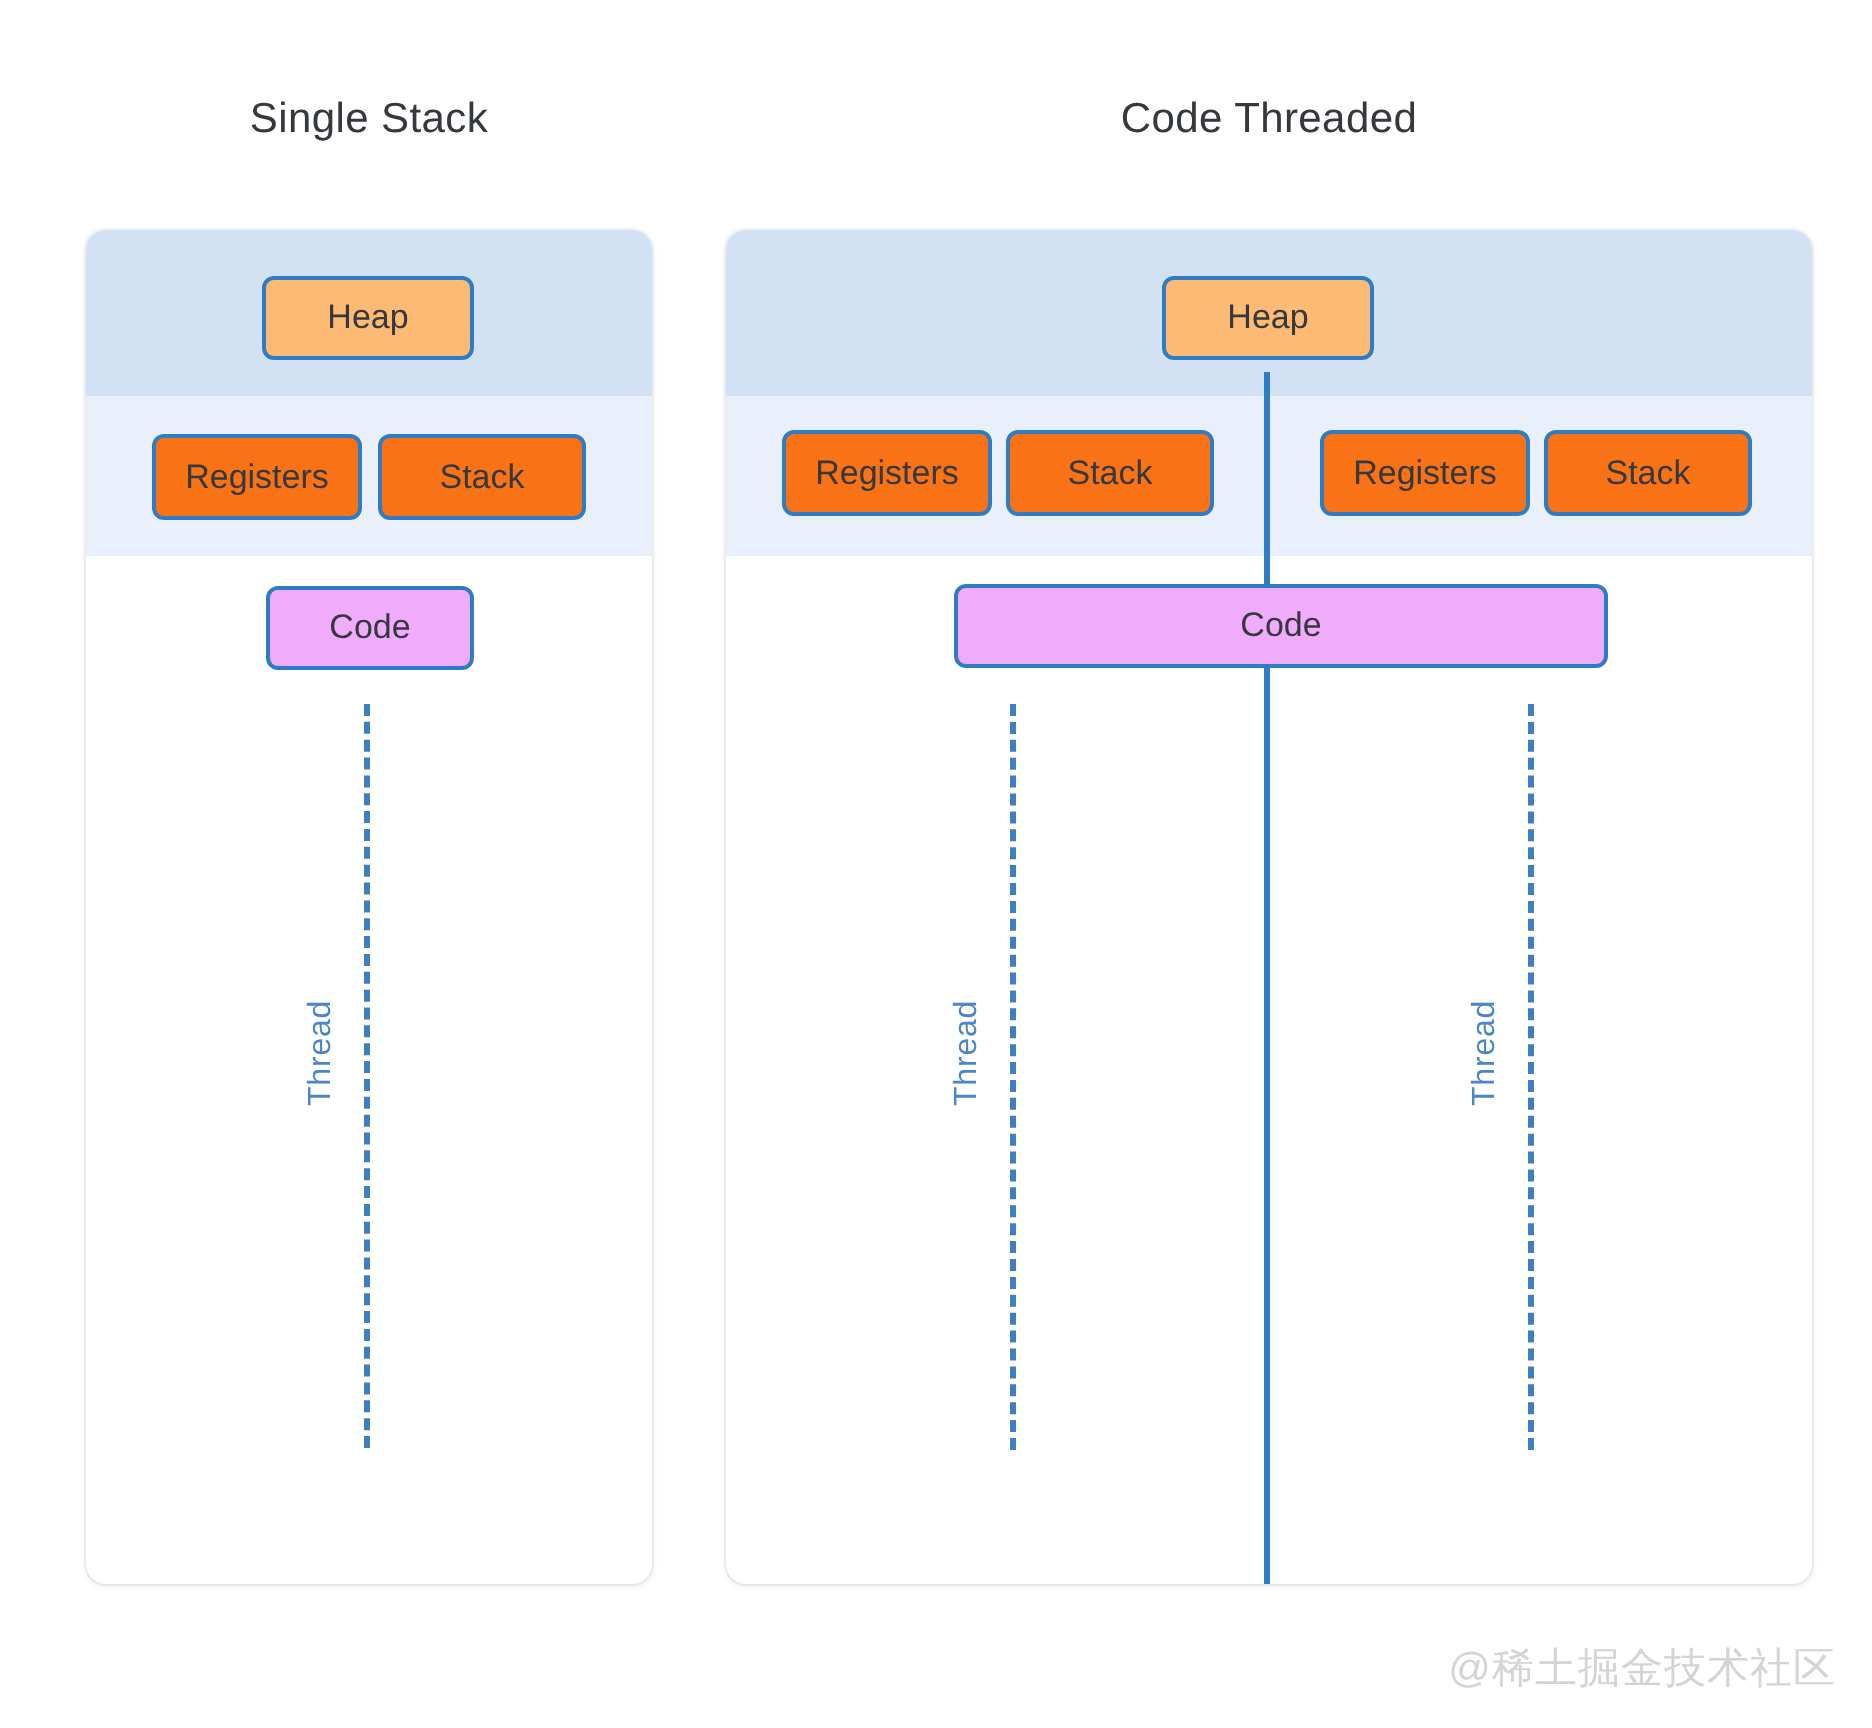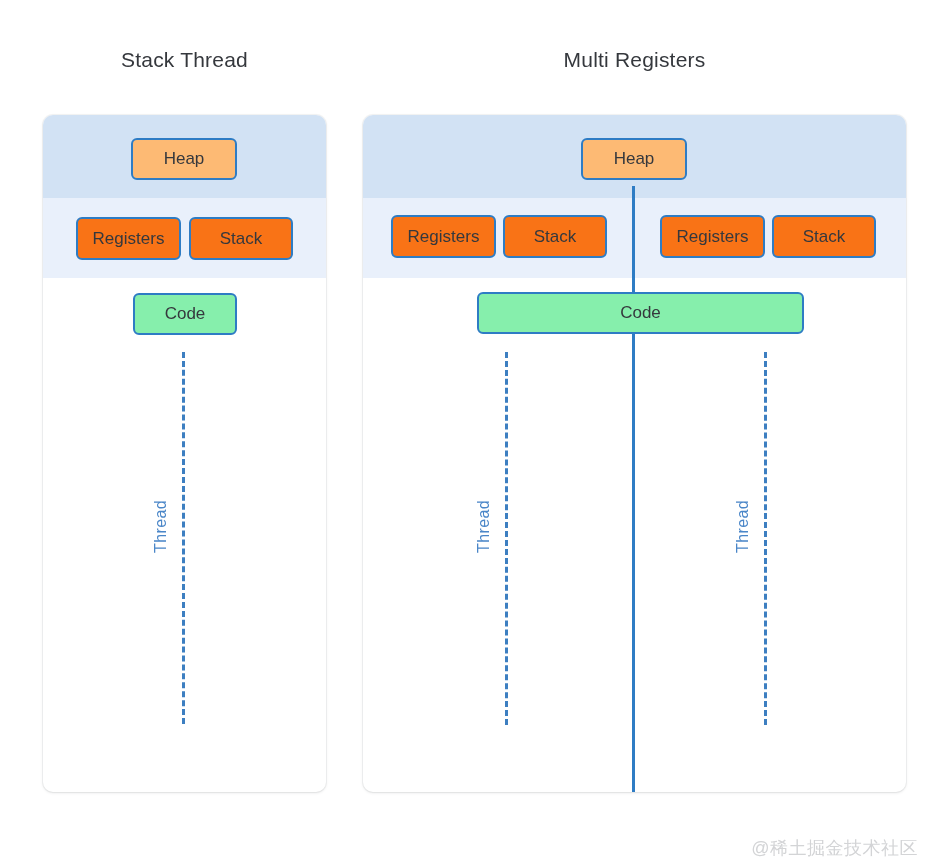--- a/index.html
+++ b/index.html
@@ -78,21 +78,21 @@
   .box {
     position: absolute;
     box-sizing: border-box;
     border: 2px solid #2e7cc4;
     border-radius: 6px;
     display: flex;
     align-items: center;
     justify-content: center;
     font-size: 17px;
     color: #35383d;
-    background: #86efac;
+    background: #f0abfc;
     white-space: nowrap;
   }
   .box.on-heap  { background: #fdba74; }
   .box.on-regs  { background: #f97316; }
 
   
   #box-heap-single  { left: 88px;  top: 23px;  width: 106px; height: 42px; }
   #box-regs-single  { left: 33px;  top: 102px; width: 105px; height: 43px; }
   #box-stack-single { left: 146px; top: 102px; width: 104px; height: 43px; }
   #box-code-single  { left: 90px;  top: 178px; width: 104px; height: 42px; }
@@ -126,35 +126,35 @@
     white-space: nowrap;
   }
   #thread-label-single { left: 127px; top: 420px; }
   #thread-label-t1     { left: 130px; top: 420px; }
   #thread-label-t2     { left: 389px; top: 420px; }
 
   
   #watermark {
     position: absolute;
     right: 18px;
-    bottom: 4px;
-    font-size: 18px;
+    bottom: 16px;
+    font-size: 21px;
     color: #d3d4d6;
     letter-spacing: 0.5px;
     white-space: nowrap;
   }
 </style>
 </head>
 <body>
 
 <div class="stage">
 
-  <div class="panel-title" id="title-single">Stack Thread</div>
-
-  <div class="panel-title" id="title-multi">Multi Registers</div>
+  <div class="panel-title" id="title-single">Single Stack</div>
+
+  <div class="panel-title" id="title-multi">Code Threaded</div>
 
   <div class="panel" id="panel-single">
 
     <div class="band band-heap"></div>
     <div class="band band-regs"></div>
 
     <div class="box on-heap" id="box-heap-single">Heap</div>
 
     <div class="box on-regs" id="box-regs-single">Registers</div>
 

